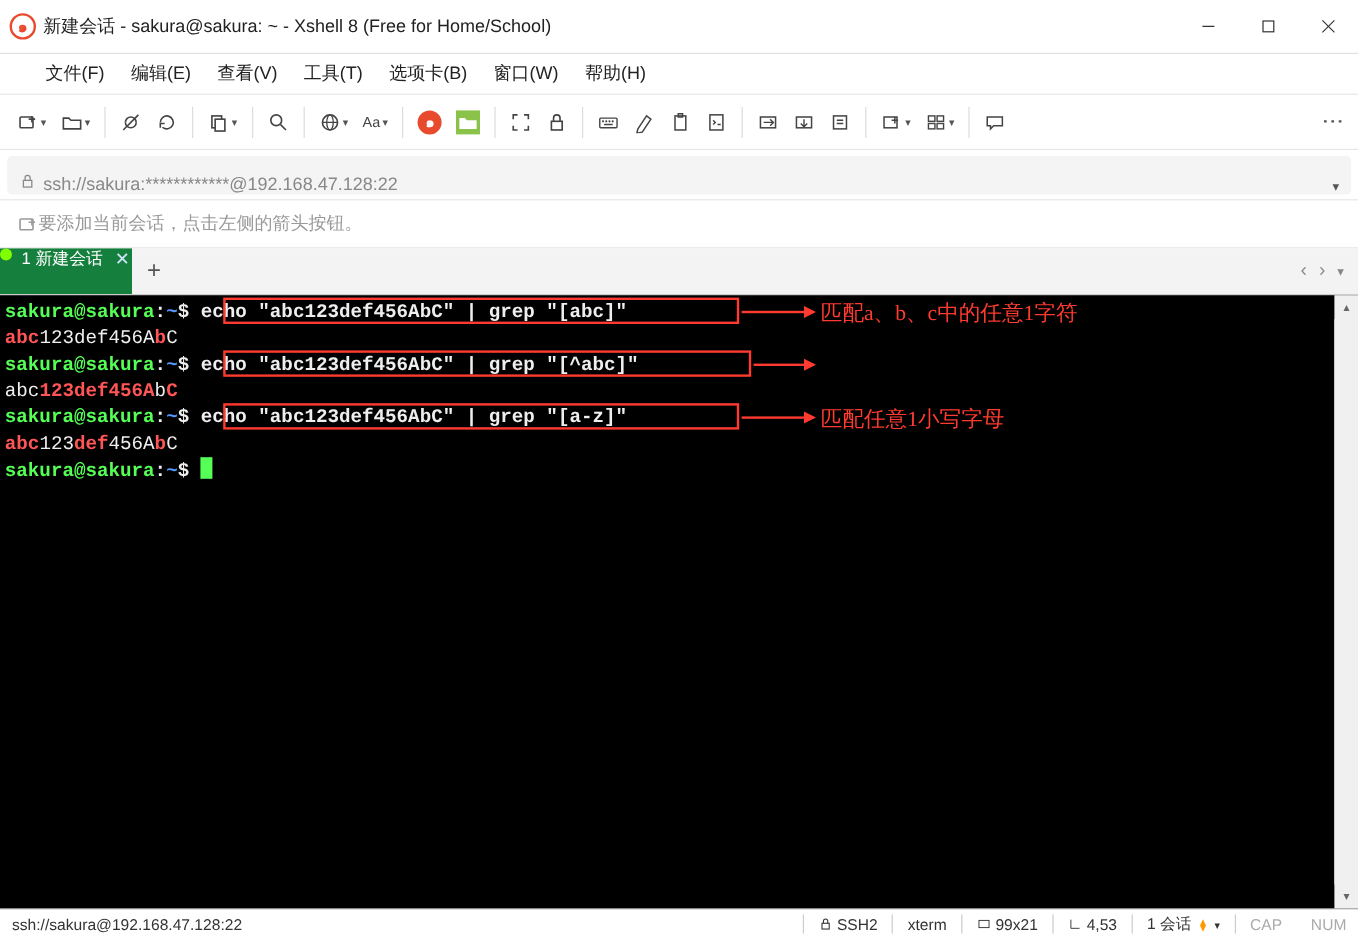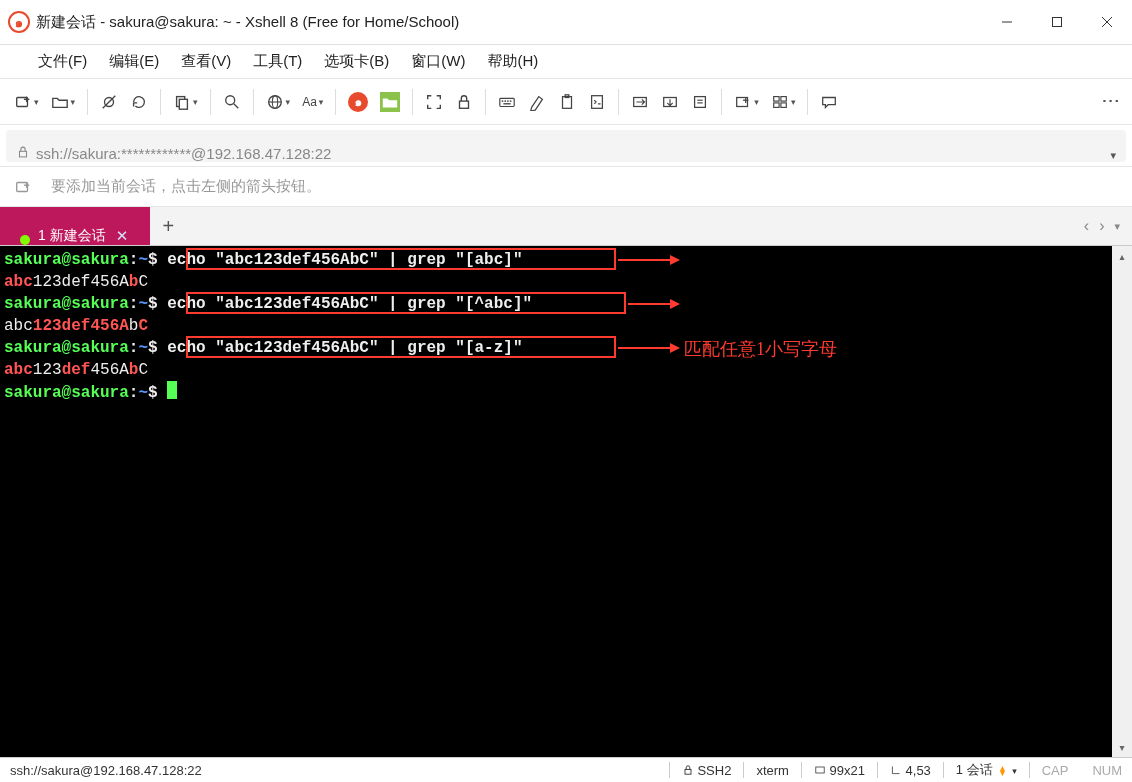--- a/index.html
+++ b/index.html
@@ -27,26 +27,26 @@
   .toolbar .green-box{width:20px;height:20px;background:#8bc34a;color:#fff;display:flex;align-items:center;justify-content:center;}
   .toolbar .more { position:absolute; right:10px; font-size:18px; letter-spacing:2px; color:#555; writing-mode:vertical-rl;}
 
   
   .addrbar { height:42px; display:flex; align-items:center; padding:0 6px; gap:8px; border-bottom:1px solid #e6e6e6;}
   .addrinput { flex:1; height:32px; background:#f4f4f4; border-radius:4px; display:flex; align-items:flex-end; padding:0 10px; color:#888; font-size:15px;}
   .addrinput .lock{ margin-right:6px; color:#888;}
   .addrinput .dd { margin-left:auto; color:#555; font-size:11px;}
 
   
-  .hintbar { height:40px; display:flex; align-items:center; padding:0 14px; color:#999; font-size:15px; gap:19px; border-bottom:1px solid #e6e6e6;}
+  .hintbar { height:40px; display:flex; align-items:center; padding:0 14px; color:#999; font-size:15px; gap:0; border-bottom:1px solid #e6e6e6;}
   .hintbar svg{width:18px;height:18px;}
 
   
   .tabbar { height:39px; display:flex; align-items:stretch; background:#f3f3f3; border-bottom:1px solid #ccc; position:relative;}
-  .tab { display:flex; align-items:flex-end; padding:0 20px; background:#be185d; color:#fff; font-size:14px; gap:8px;}
+  .tab { display:flex; align-items:flex-start; padding:0 0; background:#15803d; color:#fff; font-size:14px; gap:8px;}
   .tab .dot{width:10px;height:10px;border-radius:50%;background:#7fff00;}
   .tab .close{ color:#cfe3f9; padding:0 2px; font-size:15px;}
   .tabadd { width:36px; display:flex; align-items:center; justify-content:center; color:#555; font-size:20px;}
   .tabbar .navright{ margin-left:auto; display:flex; align-items:center; gap:10px; padding:0 12px; color:#888;}
   .tabbar .navright span{font-size:16px;}
 
   
   .termwrap { flex:1; display:flex; background:#000; position:relative; min-height:0;}
   .term { flex:1; padding:3px 4px; font-family:"Consolas","Courier New",monospace; font-size:16px; line-height:22px; color:#eee; white-space:pre; overflow:hidden;}
   .scrollbar { width:20px; background:#f0f0f0; display:flex; flex-direction:column; align-items:center;}
@@ -304,20 +304,21 @@
 <span class="g">sakura@sakura</span><span class="w">:</span><span class="b">~</span><span class="w">$</span><span class="w"> echo "abc123def456AbC" | grep "[a-z]"</span>
 <span class="rM">abc</span><span>123</span><span class="rM">def</span><span>456A</span><span class="rM">b</span><span>C</span>
 <span class="g">sakura@sakura</span><span class="w">:</span><span class="b">~</span><span class="w">$</span> <span class="cursor"></span></div>
 
   <div class="annot-box" style="left:186px; top:2px; width:430px; height:22px;"></div>
   <div class="annot-box" style="left:186px; top:46px; width:440px; height:22px;"></div>
   <div class="annot-box" style="left:186px; top:90px; width:430px; height:22px;"></div>
   <div class="annot-arrow" style="left:618px; top:13px; width:60px;"></div>
   <div class="annot-arrow" style="left:628px; top:57px; width:50px;"></div>
   <div class="annot-arrow" style="left:618px; top:101px; width:60px;"></div>
+  <div class="annot-text" style="left:684px; top:3px;">匹配a、b、c中的任意1字符</div>
   <div class="annot-text" style="left:684px; top:91px;">匹配任意1小写字母</div>
 
   <div class="scrollbar">
     <div class="arrow">▴</div>
     <div class="track"></div>
     <div class="arrow">▾</div>
   </div>
 </div>
 
 <div class="statusbar">

